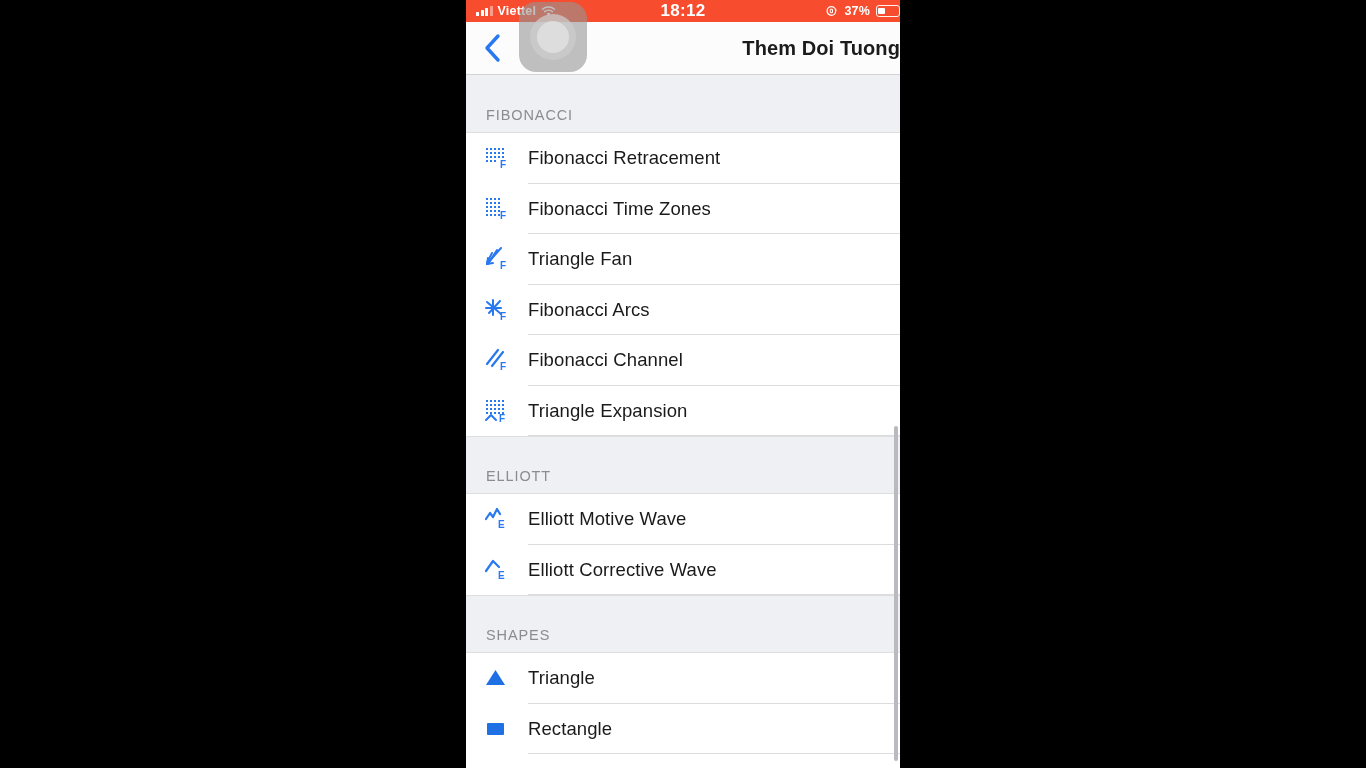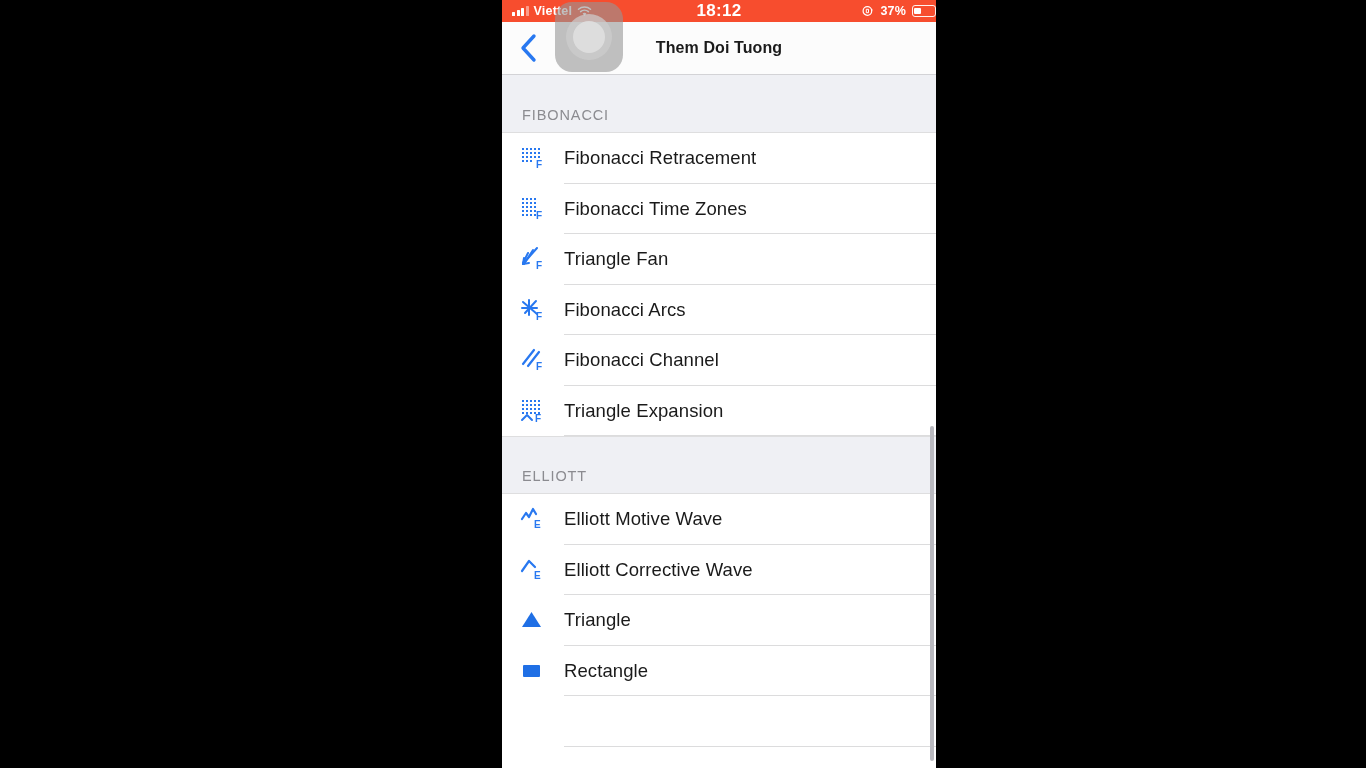--- a/index.html
+++ b/index.html
@@ -10,21 +10,20 @@
     overflow:hidden;
   }
   #stage { position:relative; width:1366px; height:768px; background:#000; }
 
   
   #phone {
     position:absolute; left:466px; top:0;
     width:434px; height:768px;
     background:#ffffff;
     overflow:hidden;
-    margin-left:36px;
   }
 
   
   #statusbar {
     position:relative;
     height:22px; width:100%;
     background:#f74d2e;
     color:#ffffff;
     display:flex; align-items:center;
     font-size:12.5px; font-weight:bold;
@@ -72,22 +71,22 @@
     display:flex; align-items:center;
   }
   #back-btn {
     width:52px; height:100%;
     display:flex; align-items:center; justify-content:center;
     cursor:pointer;
   }
   #back-btn svg { display:block; }
   #nav-title {
     position:absolute; left:0; right:0;
-    text-align:center;
-    font-size:16px; font-weight:bold;
+    text-align:right;
+    font-size:20px; font-weight:bold;
     color:#1b1b1b; letter-spacing:.1px;
     pointer-events:none;
   }
 
   
   #assistive-touch {
     position:absolute; left:53px; top:2px;
     width:68px; height:70px;
     border-radius:17px;
     background:rgba(150,150,150,.60);
@@ -370,20 +369,21 @@
       <div class="row last">
         <span class="row-icon">
           <svg width="26" height="26" viewBox="0 0 26 26">
             <path d="M2 14 L9 4 L15 10" stroke="#2878f0" stroke-width="2.2" fill="none" stroke-linecap="round" stroke-linejoin="round"></path>
             <text x="14" y="22" font-family="Liberation Sans, sans-serif" font-size="10" font-weight="bold" fill="#2878f0">E</text>
           </svg>
         </span>
         <span class="row-label">Elliott Corrective Wave</span>
       </div>
 
+      <div class="sect-header">SHAPES</div>
 
       <div class="row">
         <span class="row-icon">
           <svg width="26" height="26" viewBox="0 0 26 26">
             <path d="M11.5 5 L21 20 L2 20 Z" fill="#1f6fe5"></path>
           </svg>
         </span>
         <span class="row-label">Triangle</span>
       </div>
 

